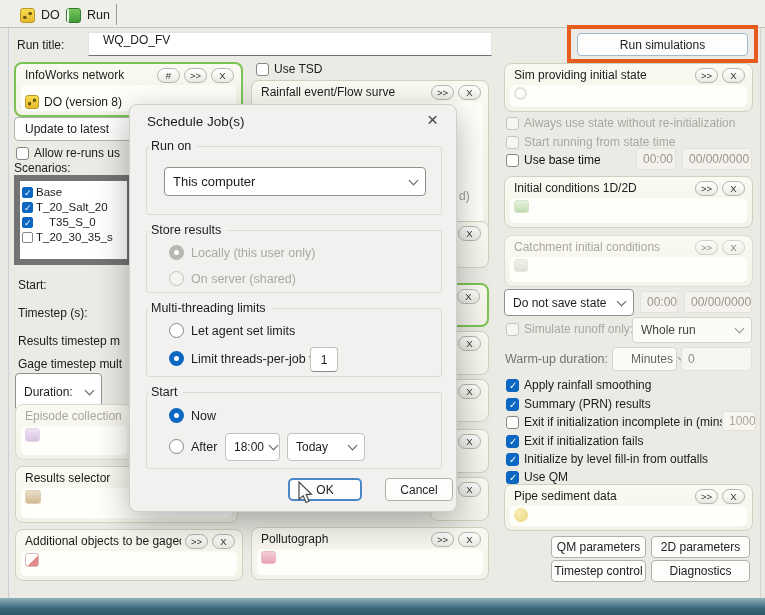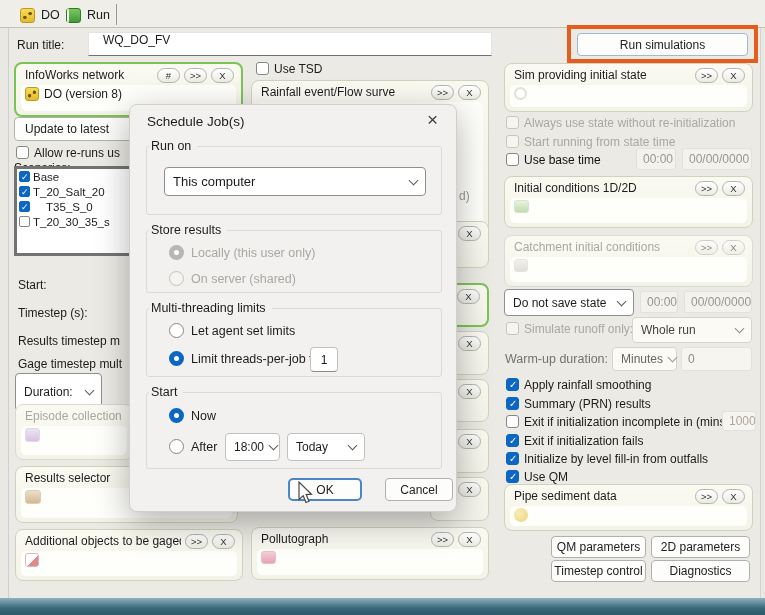--- a/index.html
+++ b/index.html
@@ -1,19 +1,19 @@
 <!DOCTYPE html>
 <html><head>
 <meta charset="utf-8">
 <style>
   *{margin:0;padding:0;box-sizing:border-box;font-family:"Liberation Sans","DejaVu Sans",sans-serif}
   html,body{width:765px;height:615px}
   body{position:relative;background:#e9e8e2;overflow:hidden;font-size:12px;color:#1c1c1c}
   .abs{position:absolute}
-  .row{display:flex;align-items:flex-start;gap:5px;white-space:nowrap}
+  .row{display:flex;align-items:flex-end;gap:5px;white-space:nowrap}
 
   
   .tabbar{left:0;top:0;width:765px;height:28px;background:#efeee8;border-bottom:1px solid #c2c2ba}
   .tab{top:4px;height:22px;display:flex;align-items:center;gap:6px;padding:0 8px;font-size:12.5px}
   .vsep{width:1px;background:#9a9a92}
   .win{left:8px;top:28px;width:753px;height:570px;background:#ebeae4;border-left:1px solid #c9d1d6;border-right:1px solid #d4d4cd}
   .winbottom{left:0;top:598px;width:765px;height:17px;background:linear-gradient(#8fb0bd,#39687a 60%,#2e5968)}
 
   
   .panel{position:absolute;border:1px solid #cdd4be;border-radius:8px;background:linear-gradient(#fbfaf2,#f4f3e9)}
@@ -97,21 +97,21 @@
 <div class="btn" style="left:14px;top:117px;width:152px;height:24px;justify-content:flex-start;padding-left:10px">
   <span>Update to latest</span>
 </div>
 
 <div class="abs row" style="left:16px;top:146px">
   <span class="cbx"></span>
   <span>Allow re-runs us</span>
 </div>
 <span class="abs" style="left:14px;top:161px">Scenarios:</span>
 
-<div class="abs" style="left:14px;top:166px;width:119px;height:90px;background:#fff;border:3px solid #737373;padding:2px 2px">
+<div class="abs" style="left:14px;top:175px;width:119px;height:90px;background:#fff;border:6px solid #737373;padding:2px 2px">
   <div class="row" style="height:15px;gap:3px">
     <span class="cbx small on"></span>
     <span style="font-size:11.5px">Base</span>
   </div>
   <div class="row" style="height:15px;gap:3px">
     <span class="cbx small on"></span>
     <span style="font-size:11.5px">T_20_Salt_20</span>
   </div>
   <div class="row" style="height:15px;gap:16px">
     <span class="cbx small on"></span>
@@ -285,21 +285,21 @@
 <div class="abs row dtext" style="left:506px;top:322px">
   <span class="cbx disbox"></span>
   <span>Simulate runoff only:</span>
 </div>
 <div class="combo flat" style="left:632px;top:317px;width:120px;height:26px">
   <span style="color:#444">Whole run</span>
   <span class="chev" style="border-color:#8d8d88"></span>
 </div>
 
 <span class="abs" style="left:505px;top:352px;font-size:12.5px;color:#737373">Warm-up duration:</span>
-<div class="combo flat" style="left:612px;top:347px;width:65px;height:24px;padding:0 8px">
+<div class="combo flat" style="left:612px;top:347px;width:65px;height:24px;padding:0 18px">
   <span style="color:#666">Minutes</span>
   <span class="chev" style="border-color:#9a9a94"></span>
 </div>
 <div class="field" style="left:681px;top:347px;width:71px;height:24px;background:#f6f5f0;color:#8c8a84">
   <span>0</span>
 </div>
 
 <div class="abs row" style="left:506px;top:378px">
   <span class="cbx on"></span>
   <span>Apply rainfall smoothing</span>

